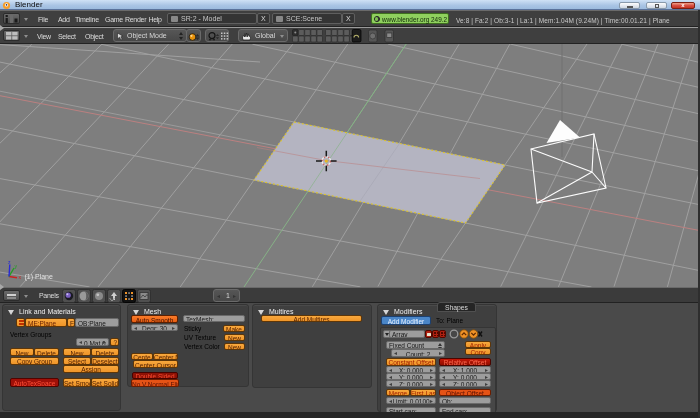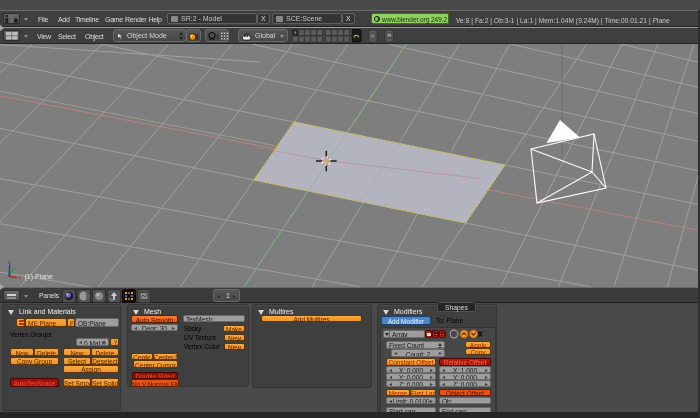--- a/index.html
+++ b/index.html
@@ -24,20 +24,37 @@
 .parr{position:absolute;left:5px;top:5px;width:0;height:0;border-left:3.5px solid transparent;border-right:3.5px solid transparent;border-top:5px solid #d5d5d5;}
 .ob{position:absolute;background:linear-gradient(#f8a83e,#ef9528);border:1px solid #5e3608;border-radius:2px;color:#4e1d00;font-size:6.5px;text-align:center;overflow:hidden;white-space:nowrap;}
 .gf{position:absolute;background:#9d9d9d;border:1px solid #6a6a6a;border-radius:2px;color:#161616;font-size:6.5px;text-align:center;overflow:hidden;white-space:nowrap;}
 .lbl{position:absolute;font-size:6.5px;color:#000;}
 .rb{position:absolute;border-radius:2px;font-size:6.5px;text-align:center;overflow:hidden;white-space:nowrap;}
 #bottombar{left:0;top:412px;width:700px;height:6px;background:#262626;}
 </style></head>
 <body>
 <div id="app">
 
+<div id="titlebar" class="abs">
+  <svg class="abs" style="left:2px;top:1px" width="9" height="9" viewBox="0 0 9 9">
+        <circle cx="4.5" cy="4.5" r="3.6" fill="#f59d2c"></circle>
+        <circle cx="4.5" cy="3.9" r="1.6" fill="#fff"></circle>
+        <circle cx="4.5" cy="3.9" r="0.8" fill="#1a2f5a"></circle>
+      </svg>
+  <span class="tname">Blender</span>
+  <div class="abs" style="left:619px;top:1.5px;width:21px;height:7px;background:linear-gradient(#fdfdfd,#cfd7e2);border:1px solid #8899aa;border-radius:2px">
+        <span style="position:absolute;left:7px;top:3.5px;width:6px;height:1.5px;background:#555"></span>
+      </div>
+  <div class="abs" style="left:646px;top:1.5px;width:21px;height:7px;background:linear-gradient(#fdfdfd,#cfd7e2);border:1px solid #8899aa;border-radius:2px">
+        <span style="position:absolute;left:7.5px;top:1.5px;width:4.5px;height:3.5px;border:1px solid #555"></span>
+      </div>
+  <div class="abs" style="left:671px;top:1.5px;width:24px;height:7px;background:linear-gradient(#f0a088,#d75044 50%,#c23020);border:1px solid #7c2014;border-radius:2px;color:#fff;font-size:6px;font-weight:bold;text-align:center">
+        <span style="position:absolute;left:0;right:0;top:-0.5px">x</span>
+      </div>
+</div>
 
 <div id="hdr1" class="hdr abs">
   <div class="iconbtn" style="left:3px;top:2px;width:17px;height:11px">
         <svg style="position:absolute;left:1px;top:1px" width="14" height="8" viewBox="0 0 14 8">
           <rect x="0.6" y="0" width="2.2" height="2" fill="#1a1a1a"></rect>
           <rect x="0.6" y="3" width="2.2" height="5" fill="#1a1a1a"></rect>
           <rect x="9.5" y="3.5" width="3" height="4" fill="#1a1a1a"></rect>
           <rect x="5" y="0" width="3" height="8" fill="#6a6a6a"></rect>
         </svg>
       </div>

